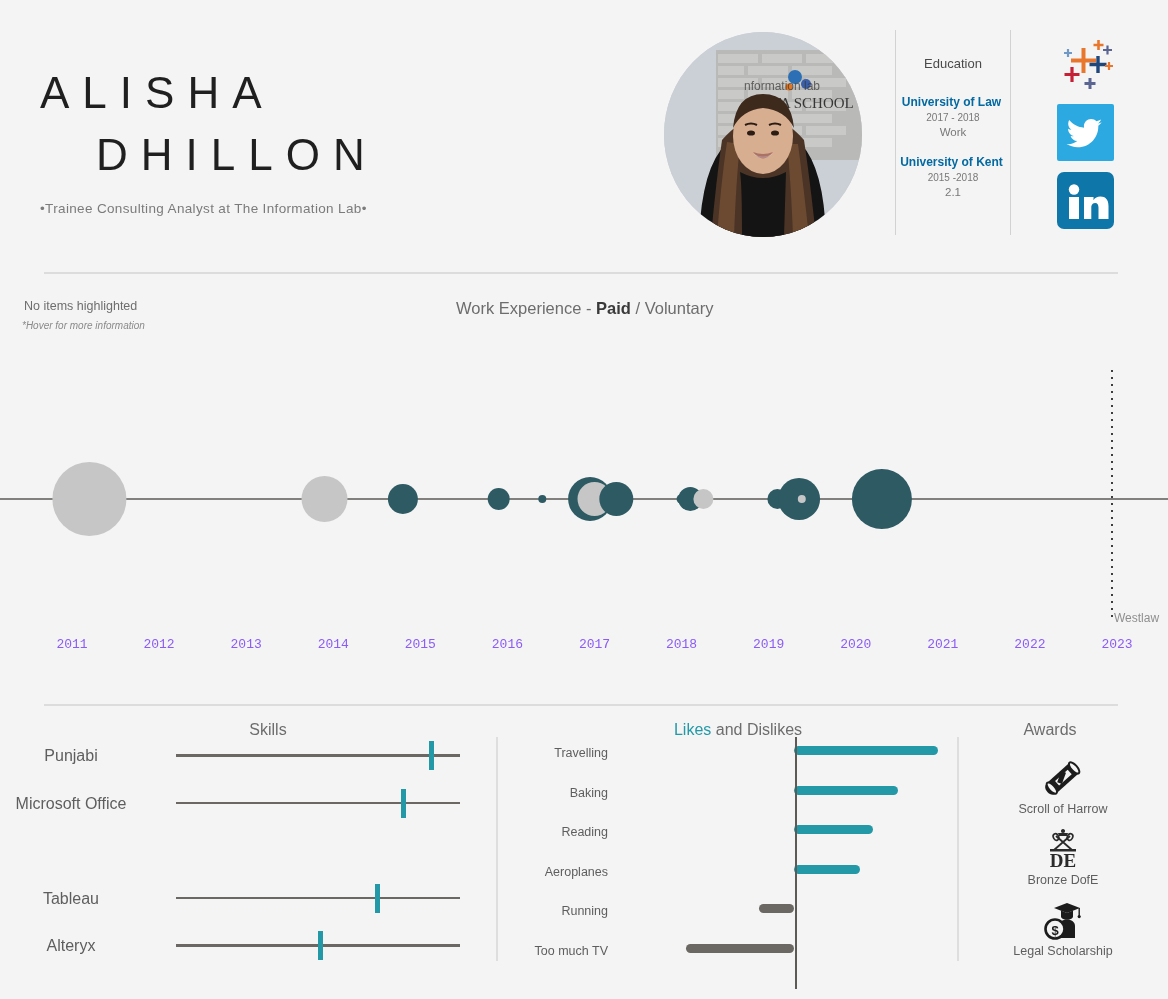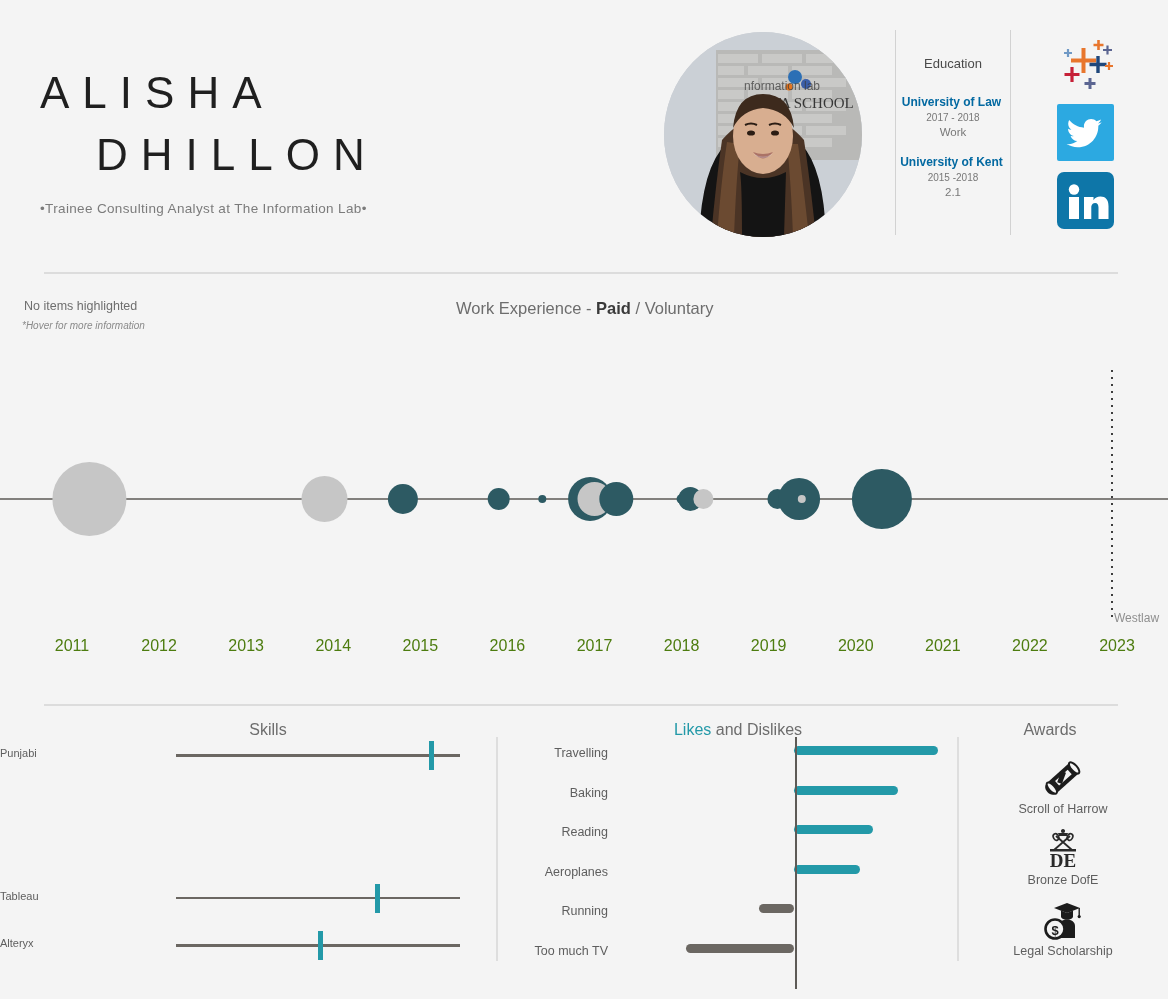--- a/index.html
+++ b/index.html
@@ -151,25 +151,26 @@
 
   #timeline {
     position: absolute;
     left: 0; top: 355px;
     width: 1168px; height: 300px;
   }
   #timeline-svg { display: block; }
 
   .year-label {
     position: absolute;
-    font-size: 16px;
-    color: #4d7c0f;
+    font-size: 13px;
+    color: #8b5cf6;
     text-align: center;
     width: 60px;
     top: 637px;
+    font-family: Liberation Mono, monospace;
   }
   #current-label {
     position: absolute;
     left: 1114px; top: 611px;
     font-size: 12px;
     color: #8f8f8f;
   }
 
   
   .panel-title {
@@ -202,22 +203,22 @@
   .skill-row {
     position: absolute;
     left: 0;
     width: 470px;
     height: 47px;
   }
   .skill-label {
     position: absolute;
     left: 0; top: 10px;
     width: 142px;
-    text-align: left;
-    font-size: 11px;
+    text-align: center;
+    font-size: 16px;
     color: #5e5e5e;
   }
   .skill-track {
     position: absolute;
     left: 176px; top: 17px;
     width: 284px; height: 2.5px;
     background: #6b6762;
   }
   .skill-marker {
     position: absolute;
@@ -446,20 +447,25 @@
 
 <div class="vdivider" id="vdiv-1"></div>
 <div class="vdivider" id="vdiv-2"></div>
 
 <div id="skills">
     <div class="skill-row" style="top: 0px;">
       <div class="skill-label">Punjabi</div>
       <div class="skill-track"></div>
       <div class="skill-marker" style="left: 429.1px;"></div>
     </div>
+    <div class="skill-row" style="top: 47.5px;">
+      <div class="skill-label">Microsoft Office</div>
+      <div class="skill-track"></div>
+      <div class="skill-marker" style="left: 400.7px;"></div>
+    </div>
     <div class="skill-row" style="top: 142.5px;">
       <div class="skill-label">Tableau</div>
       <div class="skill-track"></div>
       <div class="skill-marker" style="left: 375.14px;"></div>
     </div>
     <div class="skill-row" style="top: 190px;">
       <div class="skill-label">Alteryx</div>
       <div class="skill-track"></div>
       <div class="skill-marker" style="left: 318.34px;"></div>
     </div>

